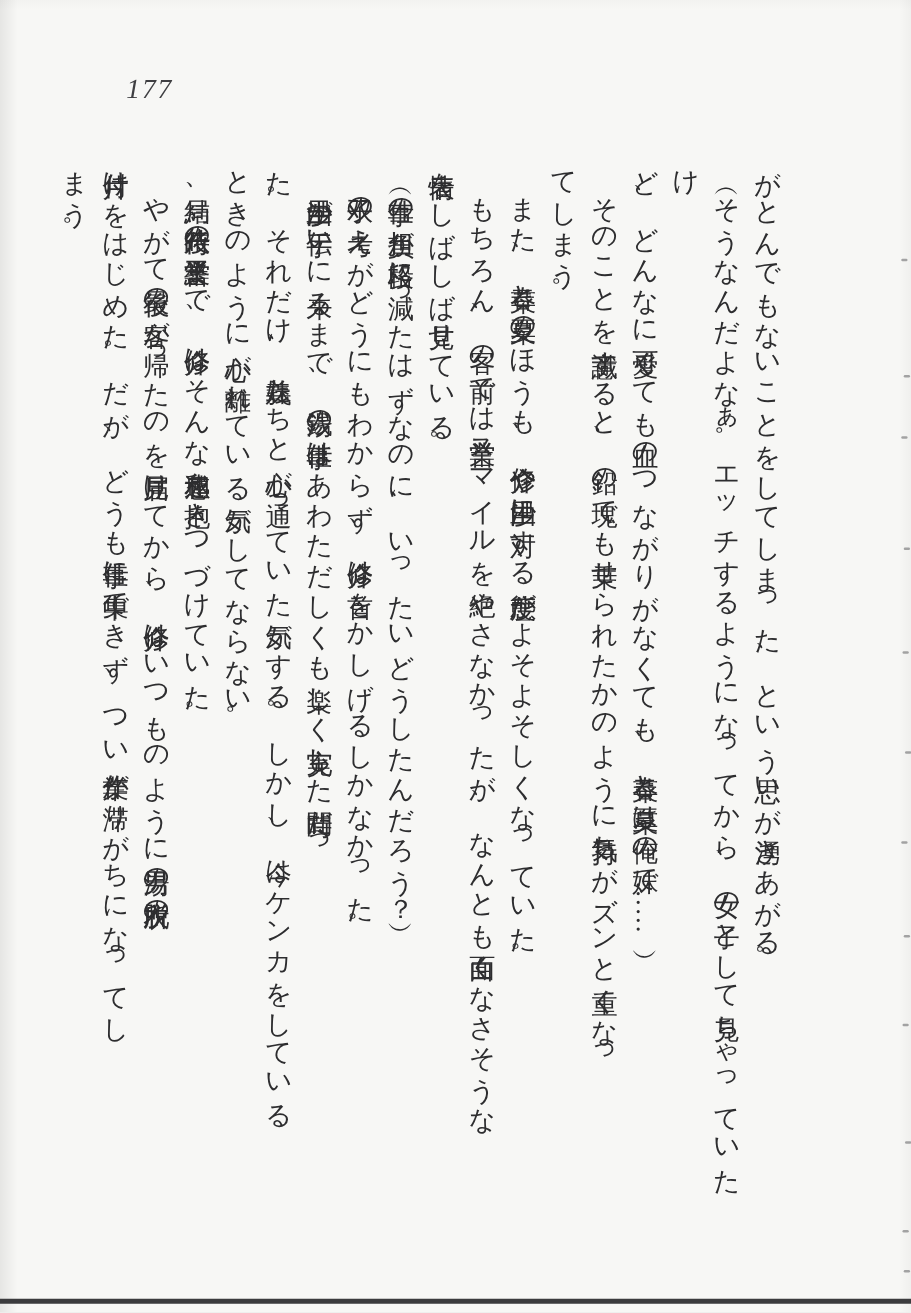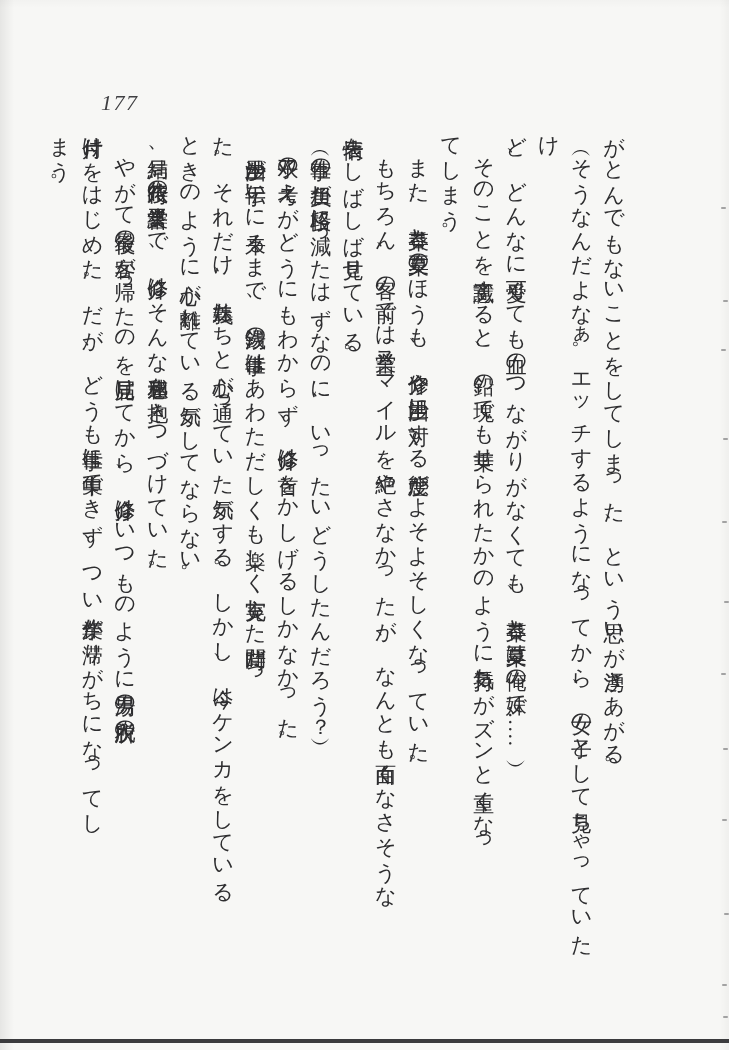--- a/index.html
+++ b/index.html
@@ -27,21 +27,20 @@
       linear-gradient(to bottom, rgba(0,0,0,0.02), rgba(0,0,0,0) 8px);
   }
   .page-number {
     position: absolute;
     left: 101px;
     top: 58px;
     font-size: 22px;
     font-style: italic;
     color: #3f3f42;
     letter-spacing: 1.5px;
-    margin-top: 32px;
   }
   .text-block {
     position: absolute;
     top: 122px;
     right: 99px;
     height: 828px;
     writing-mode: vertical-rl;
     text-orientation: mixed;
     font-size: 21px;
     line-height: 32.6px;

